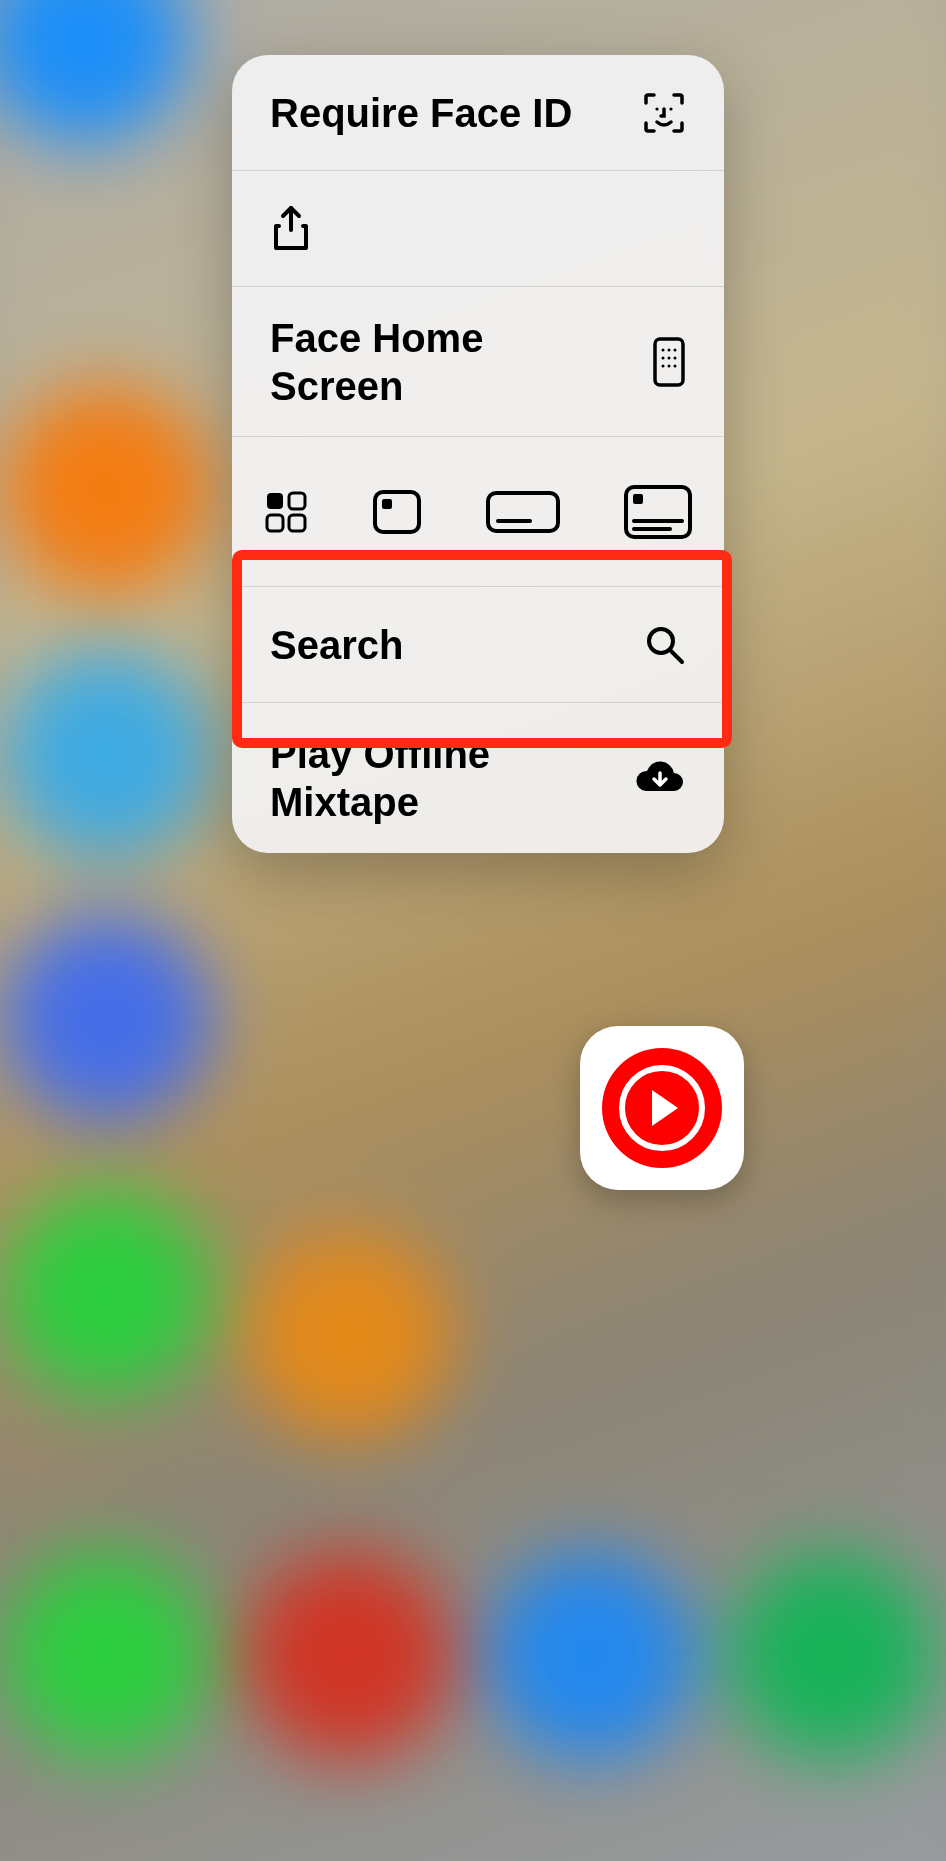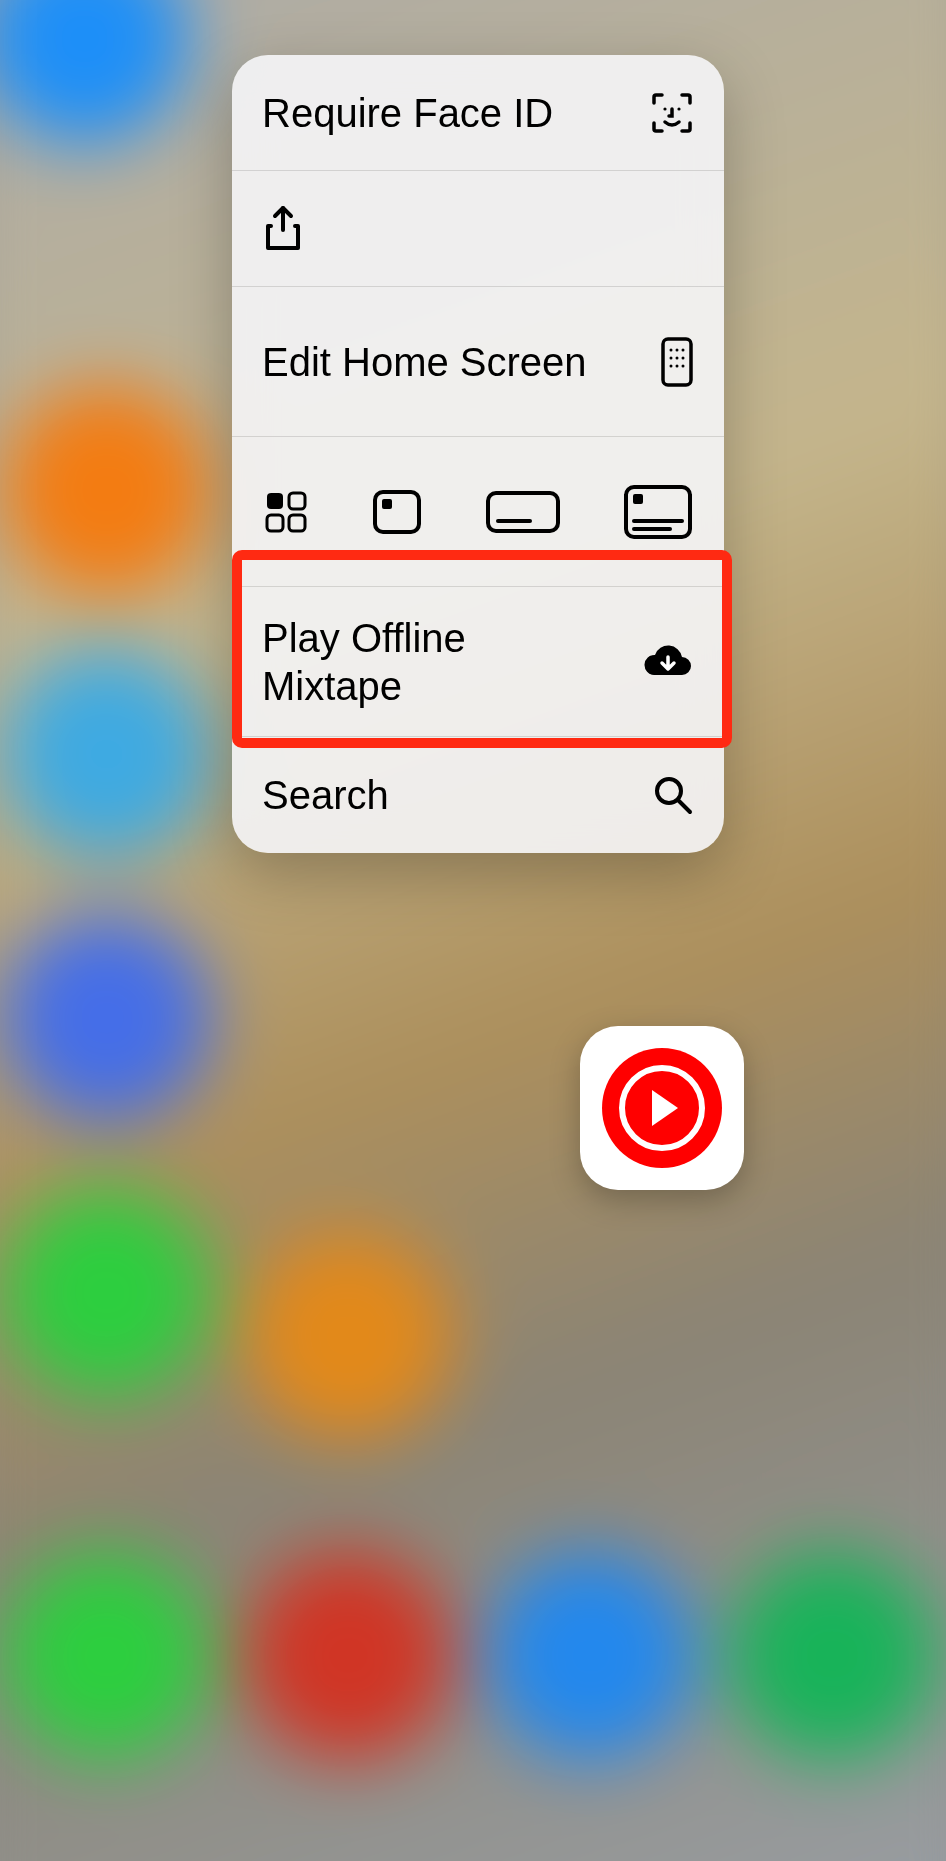--- a/index.html
+++ b/index.html
@@ -41,25 +41,25 @@
     background: rgba(245,245,247,0.90);
     box-shadow: 0 20px 60px rgba(0,0,0,0.25);
     overflow: hidden;
     backdrop-filter: blur(20px);
   }
 
   .item {
     display: flex;
     align-items: center;
     justify-content: space-between;
-    padding: 0 30px;
+    padding: 0 38px;
     min-height: 116px;
     border-bottom: 1px solid rgba(0,0,0,0.12);
     font-size: 40px;
-    font-weight: 400;
+    font-weight: 700;
     color: #000;
     line-height: 1.2;
     box-sizing: border-box;
   }
   .item:last-child { border-bottom: none; }
   .item.tall { min-height: 150px; padding-top: 18px; padding-bottom: 18px; }
   .item .label { max-width: 340px; }
   .item.destructive { color: #ff3b30; }
   .item .glyph { flex: 0 0 auto; display:flex; align-items:center; justify-content:center; }
   .item svg { display:block; }
@@ -142,21 +142,21 @@
     <span class="glyph">
       <svg width="42" height="50" viewBox="0 0 42 50" fill="none" stroke="#000" stroke-width="4" stroke-linecap="round" stroke-linejoin="round">
         <path d="M21 4 v22"></path>
         <path d="M13 12 l8-8 8 8"></path>
         <path d="M9 22 h-3 v22 h30 v-22 h-3"></path>
       </svg>
     </span>
   </div>
 
   <div class="item tall">
-    <span class="label">Edit Home Screen</span>
+    <span class="label">Face Home Screen</span>
     <span class="glyph">
       <svg width="34" height="52" viewBox="0 0 34 52" fill="none" stroke="#000" stroke-width="3.5" stroke-linejoin="round">
         <rect x="3" y="3" width="28" height="46" rx="5"></rect>
         <circle cx="11" cy="14" r="1.5" fill="#000" stroke="none"></circle>
         <circle cx="17" cy="14" r="1.5" fill="#000" stroke="none"></circle>
         <circle cx="23" cy="14" r="1.5" fill="#000" stroke="none"></circle>
         <circle cx="11" cy="22" r="1.5" fill="#000" stroke="none"></circle>
         <circle cx="17" cy="22" r="1.5" fill="#000" stroke="none"></circle>
         <circle cx="23" cy="22" r="1.5" fill="#000" stroke="none"></circle>
         <circle cx="11" cy="30" r="1.5" fill="#000" stroke="none"></circle>
@@ -190,36 +190,36 @@
     <span class="wopt">
       <svg width="72" height="58" viewBox="0 0 72 58" fill="none" stroke="#000" stroke-width="4" stroke-linejoin="round">
         <rect x="4" y="4" width="64" height="50" rx="8"></rect>
         <rect x="11" y="11" width="10" height="10" rx="2" fill="#000" stroke="none"></rect>
         <line x1="12" y1="38" x2="60" y2="38" stroke-linecap="round"></line>
         <line x1="12" y1="46" x2="48" y2="46" stroke-linecap="round"></line>
       </svg>
     </span>
   </div>
 
+  <div class="item">
+    <span class="label">Search</span>
+    <span class="glyph">
+      <svg width="42" height="42" viewBox="0 0 42 42" fill="none" stroke="#000" stroke-width="4" stroke-linecap="round">
+        <circle cx="17" cy="17" r="12"></circle>
+        <line x1="27" y1="27" x2="38" y2="38"></line>
+      </svg>
+    </span>
+  </div>
+
   <div class="item tall">
     <span class="label">Play Offline Mixtape</span>
     <span class="glyph">
       <svg width="52" height="38" viewBox="0 0 52 38">
         <path d="M40 14a14 14 0 0 0-27-2A10 10 0 0 0 12 32h28a9 9 0 0 0 0-18z" fill="#000"></path>
         <path d="M26 14 v10 M20 20 l6 6 6-6" stroke="#fff" stroke-width="3.5" stroke-linecap="round" stroke-linejoin="round" fill="none"></path>
-      </svg>
-    </span>
-  </div>
-
-  <div class="item">
-    <span class="label">Search</span>
-    <span class="glyph">
-      <svg width="42" height="42" viewBox="0 0 42 42" fill="none" stroke="#000" stroke-width="4" stroke-linecap="round">
-        <circle cx="17" cy="17" r="12"></circle>
-        <line x1="27" y1="27" x2="38" y2="38"></line>
       </svg>
     </span>
   </div>
 
 </div>
 
 <div class="highlight-box" style="left:232px; top:550px; width:500px; height:198px;"></div>
 
 <div class="app-icon" style="left:580px; top:1026px;">
   <div class="circle">

